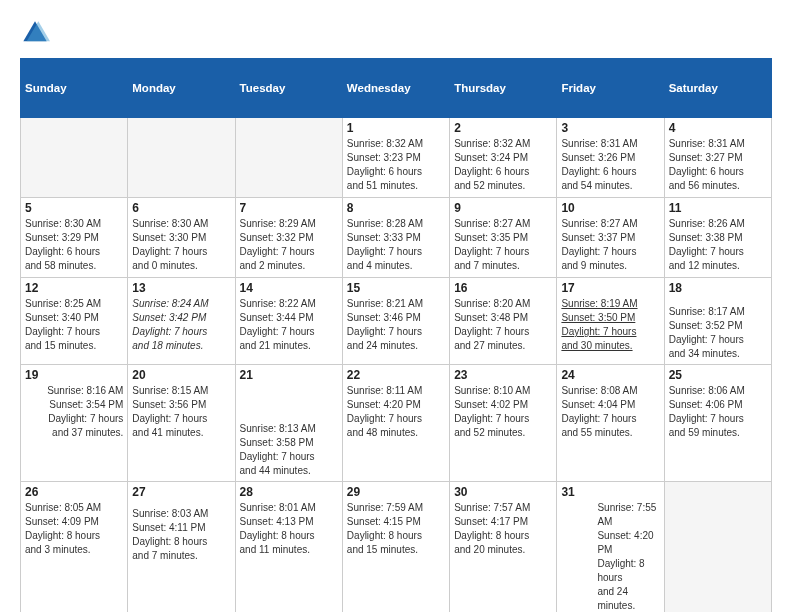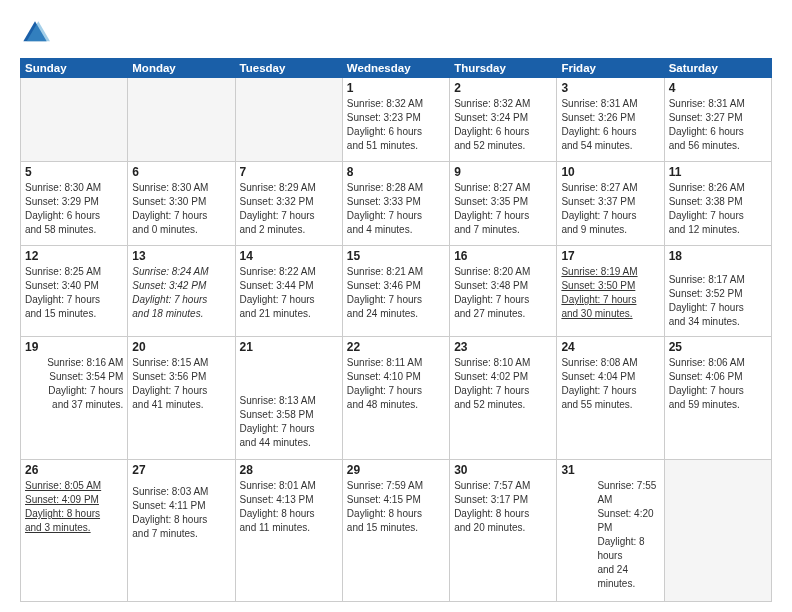--- a/index.html
+++ b/index.html
@@ -65,21 +65,21 @@
       border: 1px solid #ccc;
       border-collapse: collapse;
       width: 100%;
       table-layout: fixed;
     }
     .calendar th {
       background: #1a5fa8;
       color: #fff;
       font-size: 11.5px;
       font-weight: bold;
-      padding: 3px 4px;
+      padding: 23px 4px;
       text-align: left;
       border: 1px solid #1a5fa8;
     }
     .calendar td {
       border: 1px solid #ccc;
       vertical-align: top;
       padding: 3px 4px;
       font-size: 9.5px;
       color: #333;
       background: #fff;
@@ -287,21 +287,21 @@
           <td>
             <div class="day-num">21</div>
             <div class="day-info" style="white-space: pre-line; margin-top: 40px;">Sunrise: 8:13 AM
 Sunset: 3:58 PM
 Daylight: 7 hours
 and 44 minutes.</div>
           </td>
           <td>
             <div class="day-num">22</div>
             <div class="day-info" style="white-space: pre-line;">Sunrise: 8:11 AM
-Sunset: 4:10 PM
+Sunset: 4:20 PM
 Daylight: 7 hours
 and 48 minutes.</div>
           </td>
           <td>
             <div class="day-num">23</div>
             <div class="day-info" style="white-space: pre-line;">Sunrise: 8:10 AM
 Sunset: 4:02 PM
 Daylight: 7 hours
 and 52 minutes.</div>
           </td>
@@ -316,21 +316,21 @@
             <div class="day-num">25</div>
             <div class="day-info" style="white-space: pre-line;">Sunrise: 8:06 AM
 Sunset: 4:06 PM
 Daylight: 7 hours
 and 59 minutes.</div>
           </td>
         </tr>
         <tr>
           <td>
             <div class="day-num">26</div>
-            <div class="day-info" style="white-space: pre-line; text-decoration: underline;">Sunrise: 8:05 AM
+            <div class="day-info" style="white-space: pre-line;">Sunrise: 8:05 AM
 Sunset: 4:09 PM
 Daylight: 8 hours
 and 3 minutes.</div>
           </td>
           <td>
             <div class="day-num">27</div>
             <div class="day-info" style="white-space: pre-line; margin-top: 8px;">Sunrise: 8:03 AM
 Sunset: 4:11 PM
 Daylight: 8 hours
 and 7 minutes.</div>
@@ -345,21 +345,21 @@
           <td>
             <div class="day-num">29</div>
             <div class="day-info" style="white-space: pre-line;">Sunrise: 7:59 AM
 Sunset: 4:15 PM
 Daylight: 8 hours
 and 15 minutes.</div>
           </td>
           <td>
             <div class="day-num">30</div>
             <div class="day-info" style="white-space: pre-line;">Sunrise: 7:57 AM
-Sunset: 3:17 PM
+Sunset: 4:17 PM
 Daylight: 8 hours
 and 20 minutes.</div>
           </td>
           <td>
             <div class="day-num">31</div>
             <div class="day-info" style="white-space: pre-line; margin-left: 36px;">Sunrise: 7:55 AM
 Sunset: 4:20 PM
 Daylight: 8 hours
 and 24 minutes.</div>
           </td>

